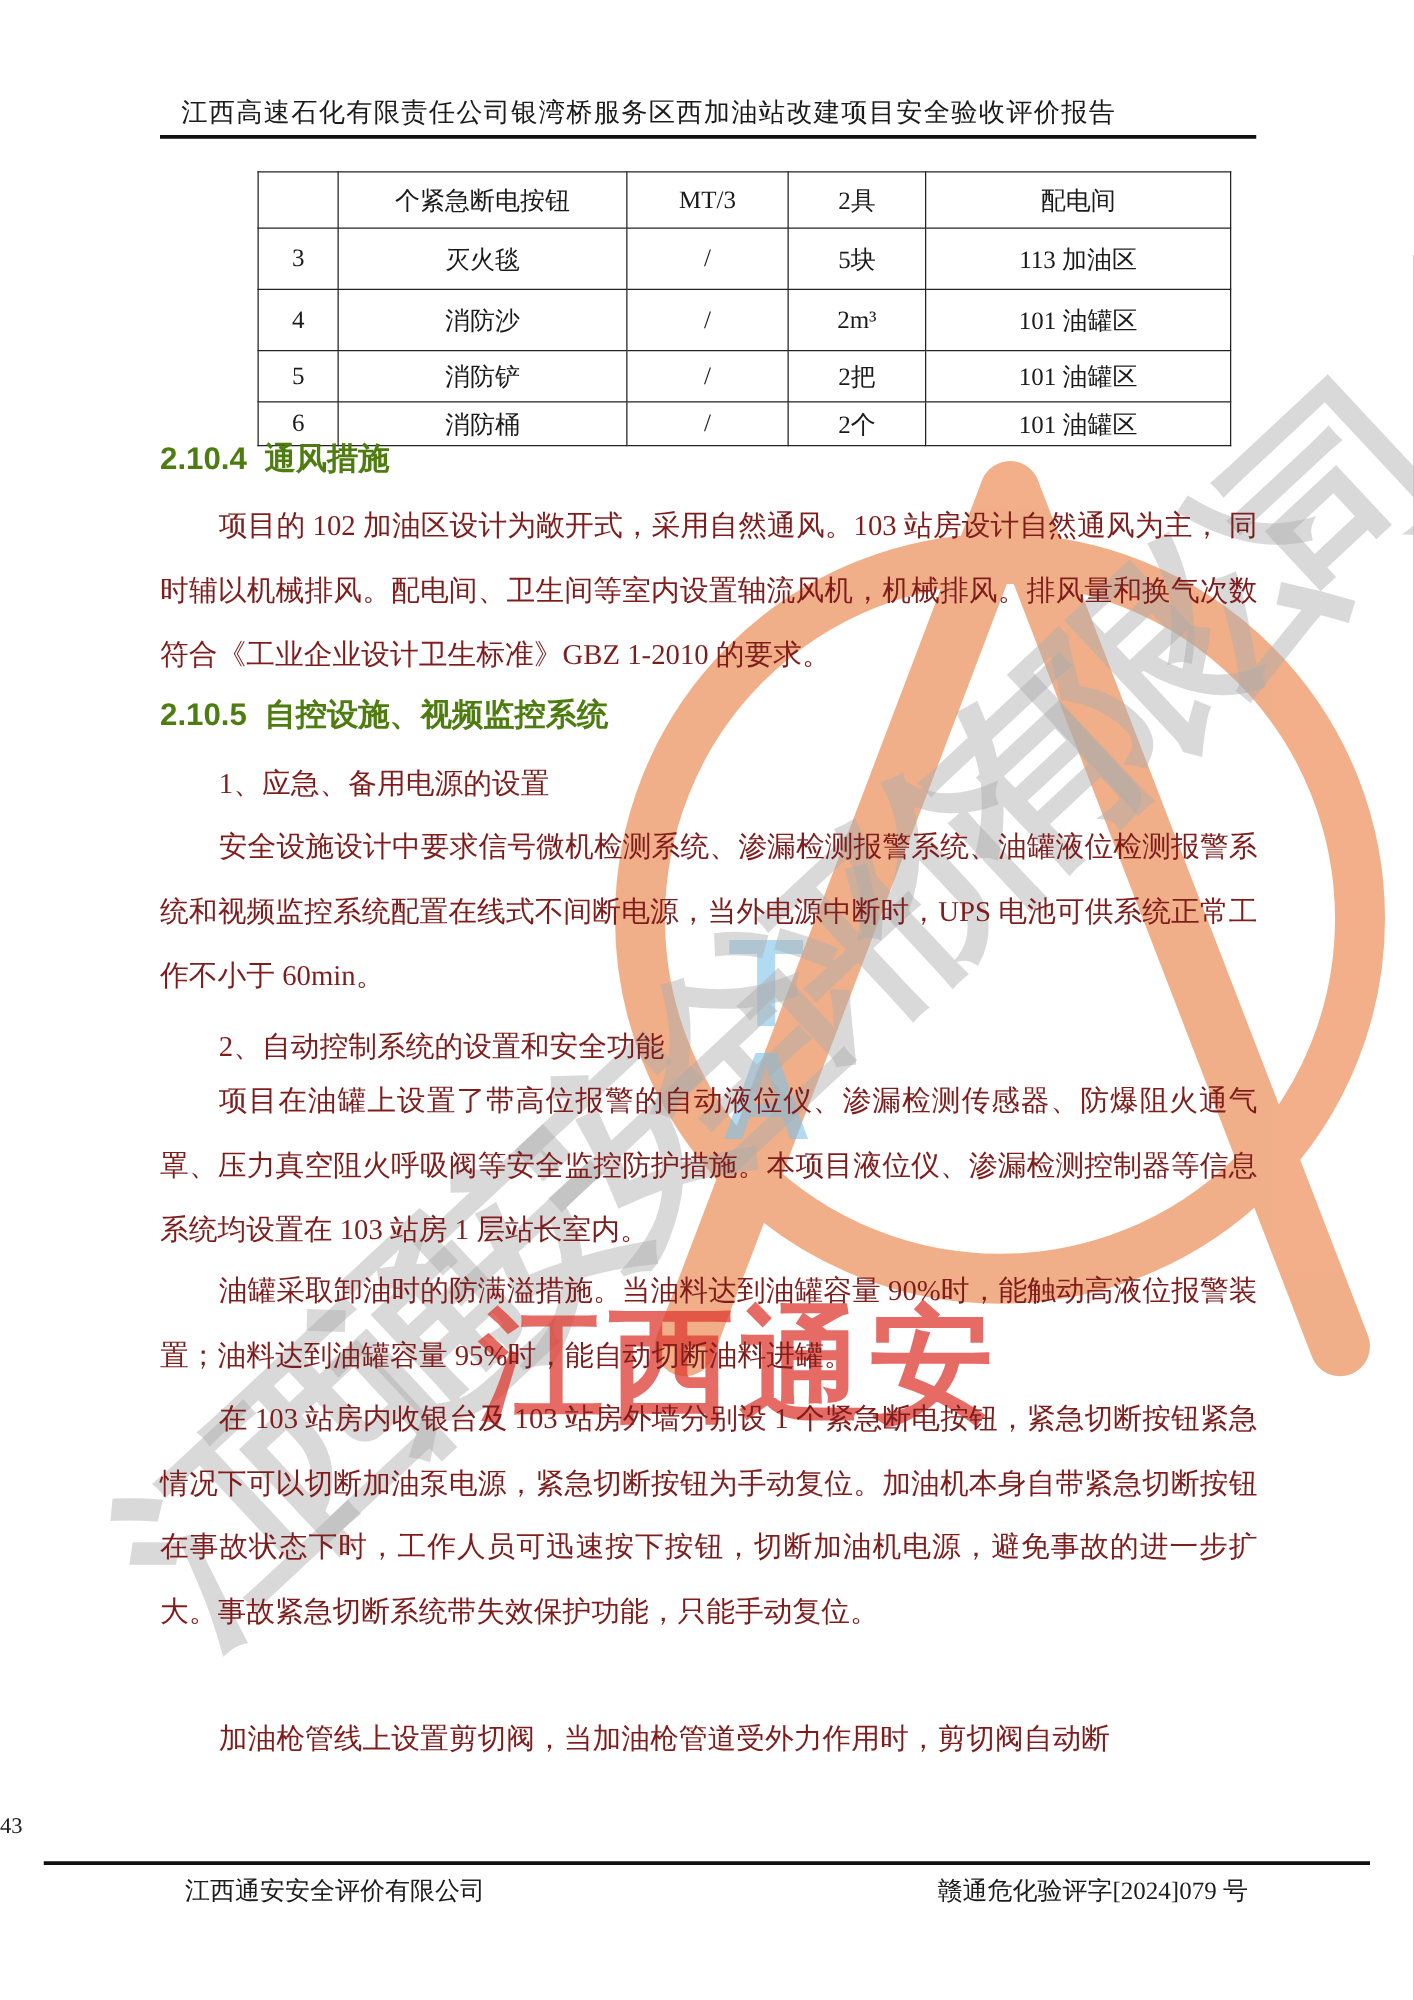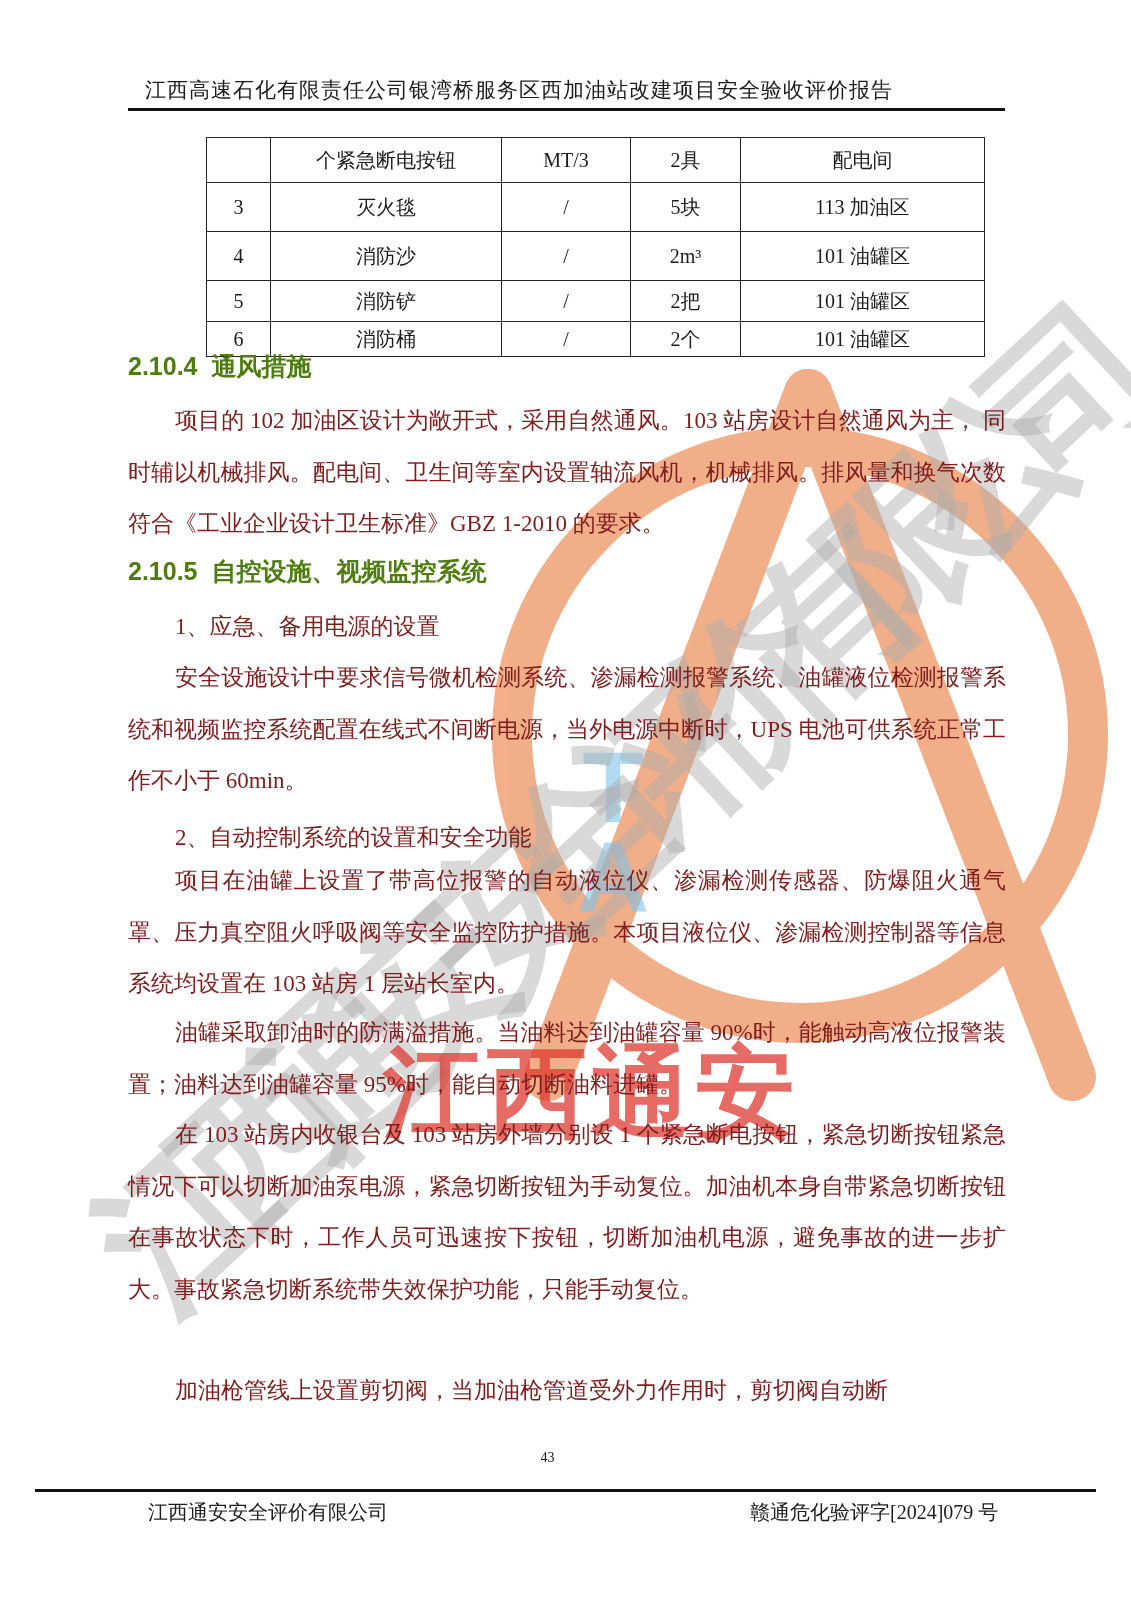--- a/index.html
+++ b/index.html
@@ -73,21 +73,21 @@
     white-space:nowrap;
   }
   .sec-heading .sec-title{margin-left:14px;}
   .para{
     left:128px;width:878px;
     font-size:23px;line-height:51.5px;
     text-align:justify;text-indent:47px;
     color:#7f1d1d;
   }
   
-  #page-number{left:0;top:1450px;width:1095px;text-align:center;font-size:14px;}
+  #page-number{left:0;top:1450px;width:1095px;text-align:left;font-size:18px;}
   #footer-rule{left:35px;top:1489px;width:1061px;height:3px;background:#111;}
   #footer-left{left:148px;top:1499px;font-size:20px;}
   #footer-right{left:750px;top:1499px;width:262px;text-align:left;font-size:20px;}
 </style>
 </head>
 <body>
 
 <div id="page">
 
   <div class="wm" id="wm-logo">

